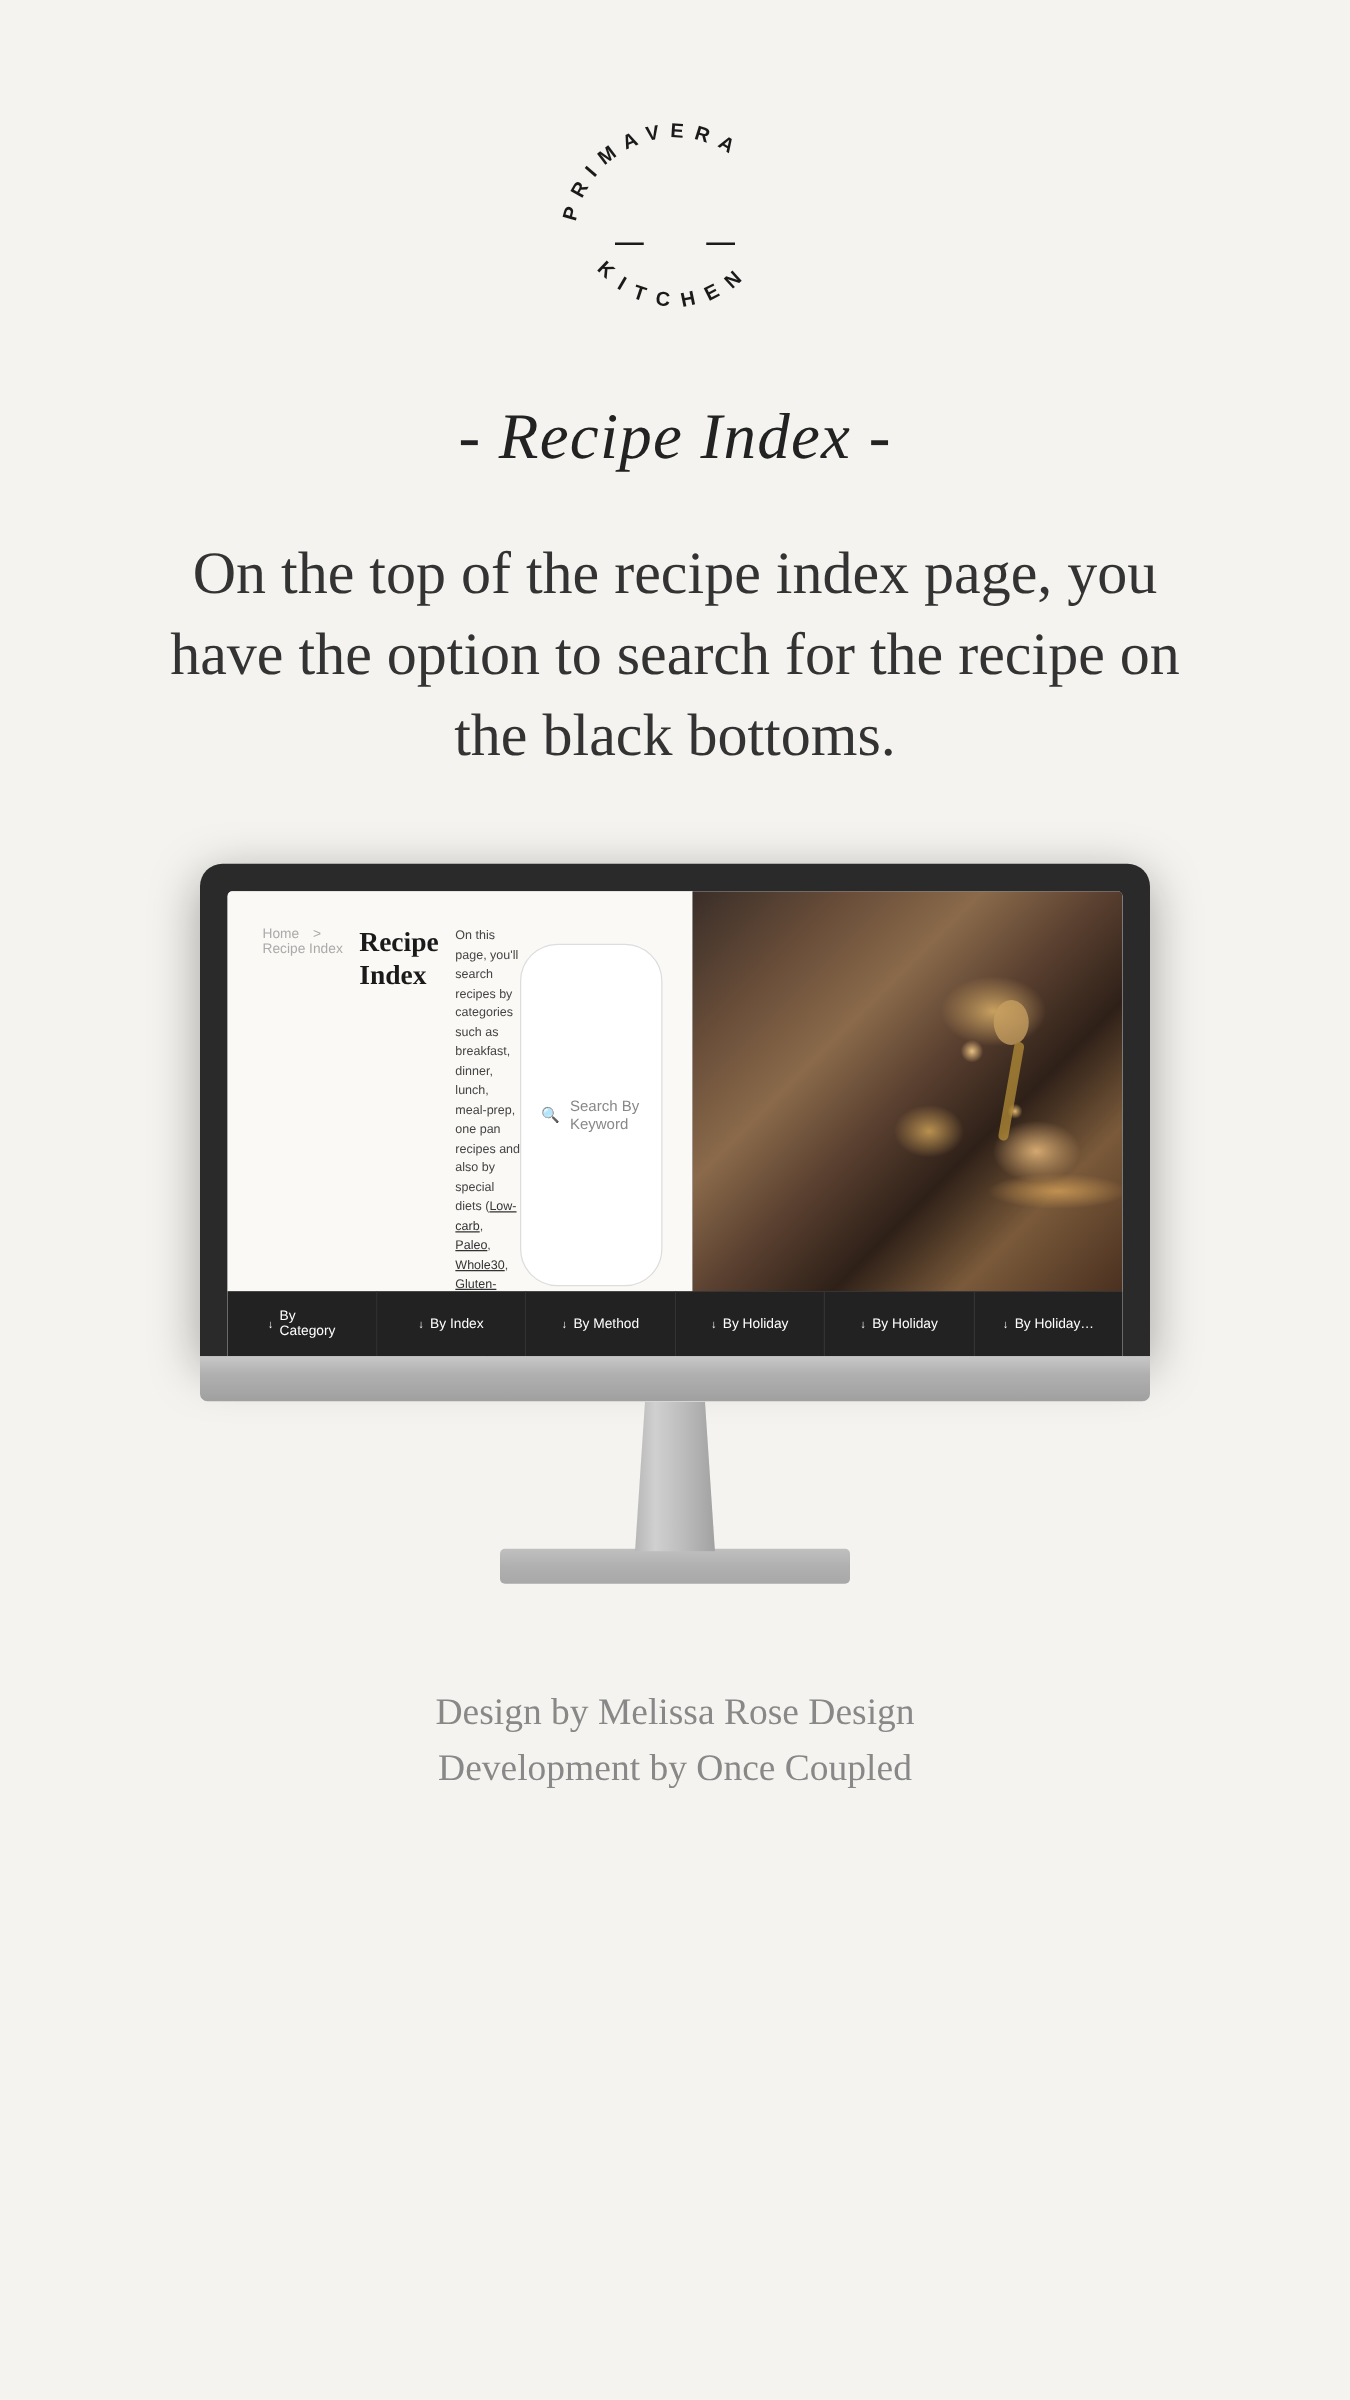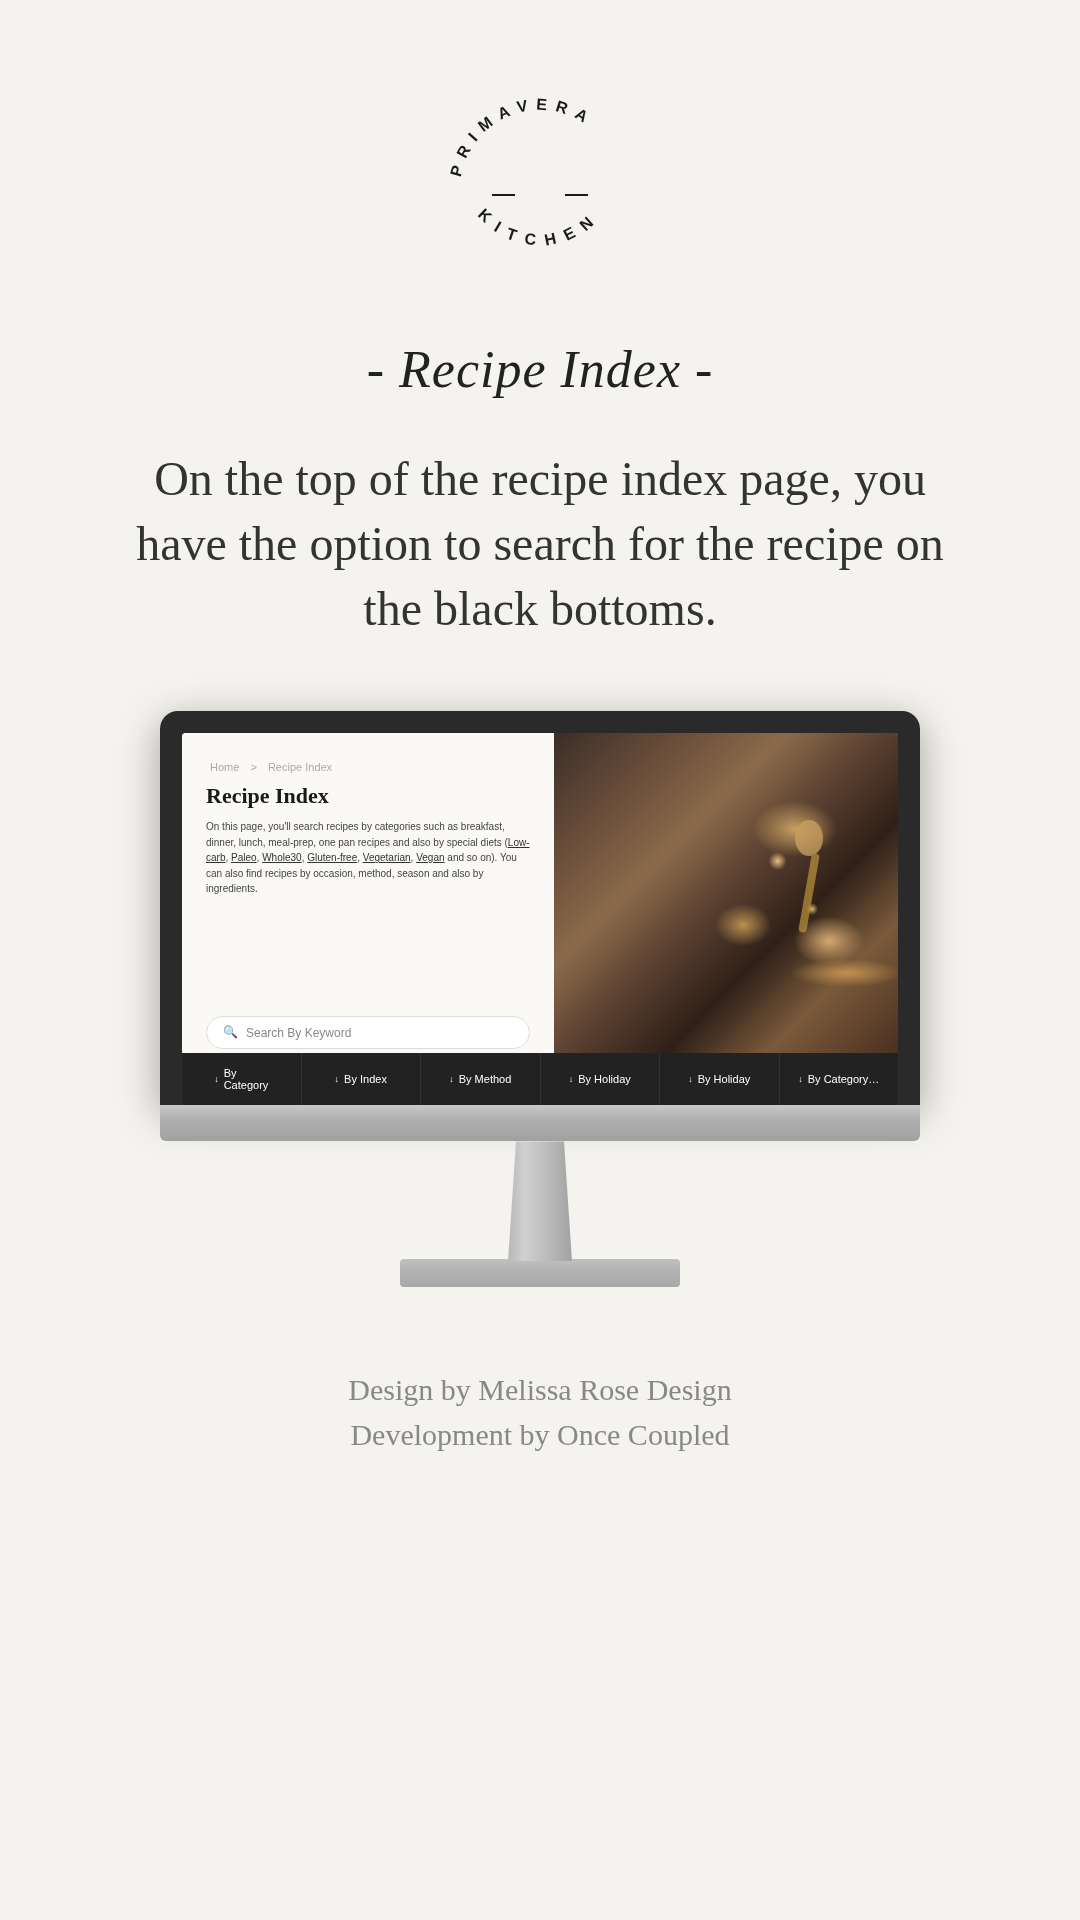--- a/index.html
+++ b/index.html
@@ -29,21 +29,21 @@
       height: 220px;
     }
 
     .logo-circle svg {
       width: 220px;
       height: 220px;
     }
 
     
     .page-title {
-      margin-top: 40px;
+      margin-top: 20px;
       font-family: Georgia, serif;
       font-size: 52px;
       font-weight: 400;
       color: #222;
       letter-spacing: 1px;
       font-style: italic;
     }
 
     
     .description {
@@ -85,21 +85,21 @@
       display: flex;
       flex-direction: row;
       height: 320px;
     }
 
     .screen-left {
       width: 52%;
       padding: 28px 24px 4px 24px;
       background: #faf9f6;
       display: flex;
-      flex-direction: column;
+      flex-direction: row;
       justify-content: flex-start;
     }
 
     .screen-breadcrumb {
       font-family: Arial, sans-serif;
       font-size: 11px;
       color: #777;
       margin-bottom: 10px;
     }
 
@@ -343,21 +343,21 @@
         <div class="nav-btn">
           <span class="nav-arrow">↓</span>
           <span class="nav-btn-text">By Holiday</span>
         </div>
         <div class="nav-btn">
           <span class="nav-arrow">↓</span>
           <span class="nav-btn-text">By Holiday</span>
         </div>
         <div class="nav-btn">
           <span class="nav-arrow">↓</span>
-          <span class="nav-btn-text">By Category…</span>
+          <span class="nav-btn-text">By Holiday…</span>
         </div>
       </div>
 
     </div>
   </div>
 
   <div class="imac-chin">
     <span class="apple-logo"></span>
   </div>
 

